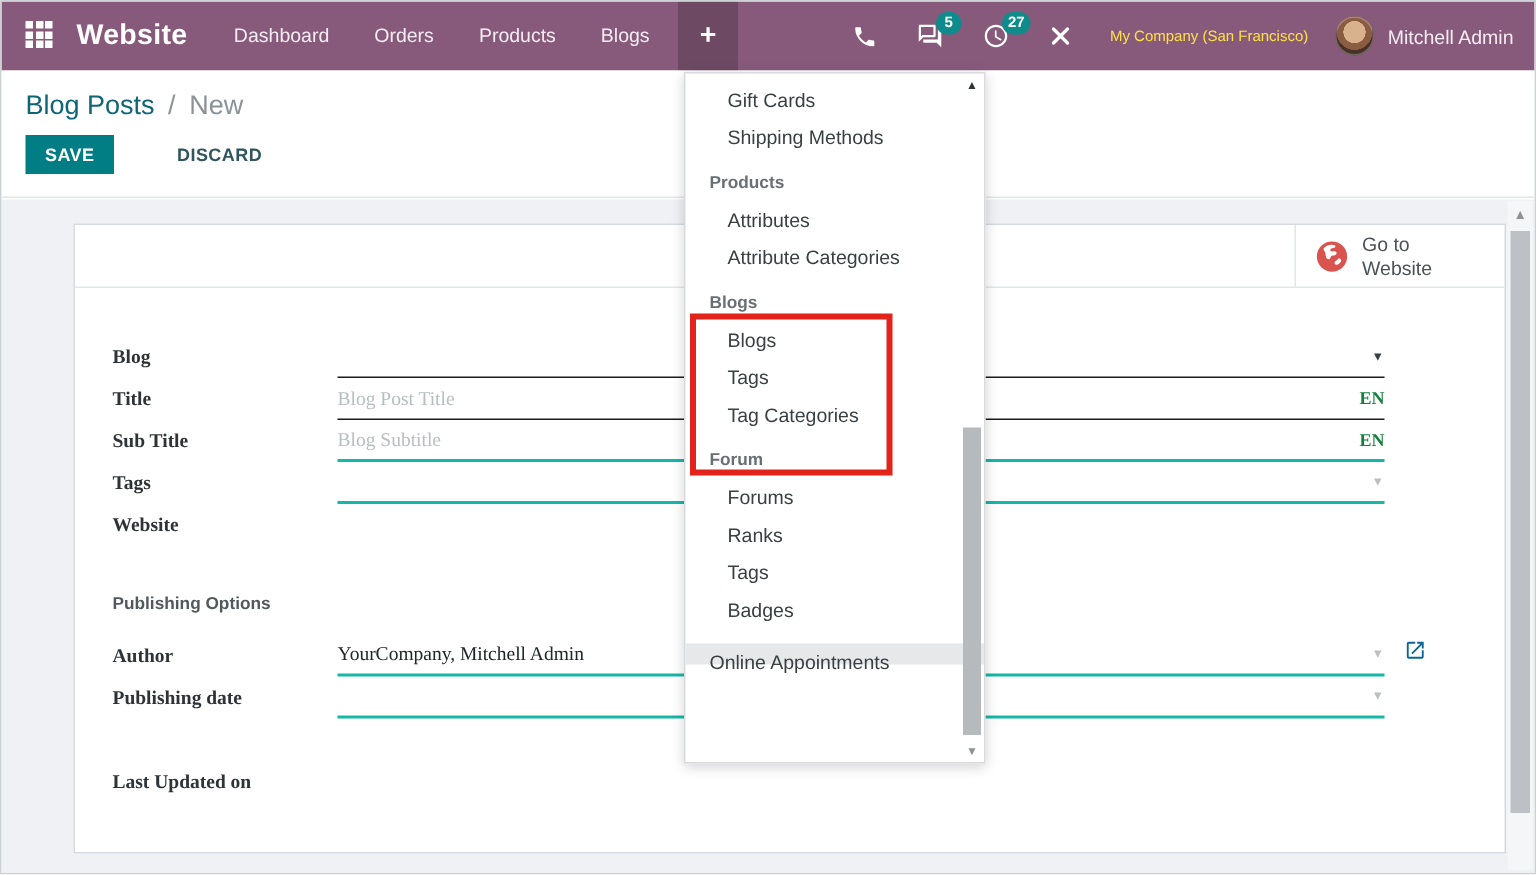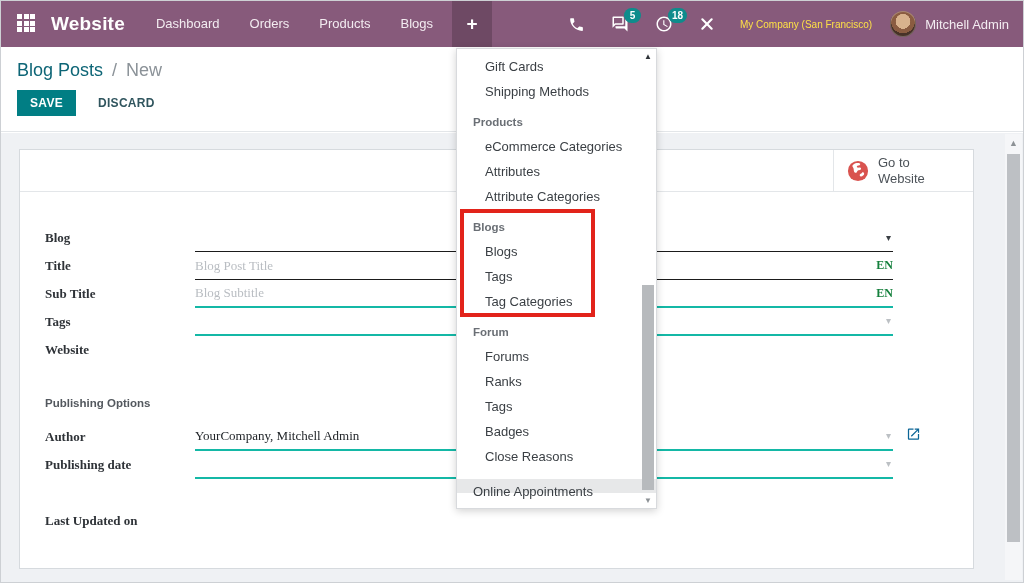--- a/index.html
+++ b/index.html
@@ -30,29 +30,29 @@
             box-shadow:inset 0 0 0 1px rgba(255,255,255,.25); }
   .username { font-size:13px; color:#f3ecf1; margin:0 14px 0 9px; cursor:pointer; }
 
   
   .control-panel { position:absolute; left:0; top:46px; width:100%; height:85px; background:#fff;
                    border-bottom:1px solid #e3e6e9; }
   .breadcrumb { padding:13px 0 0 16px; font-size:18px; }
   .bc-link { color:#0d6576; cursor:pointer; }
   .bc-sep { color:#8b9298; padding:0 4px; }
   .bc-current { color:#8b9298; }
-  .cp-buttons { margin:9px 0 0 16px; display:flex; align-items:flex-end; }
+  .cp-buttons { margin:9px 0 0 16px; display:flex; align-items:flex-end;gap:20px; }
   .btn-save { background:#017E84; color:#fff; border:none; font-family:inherit; font-size:12px; font-weight:bold;
               letter-spacing:.3px; padding:6px 13px; cursor:pointer; }
   .btn-discard { background:none; border:none; font-family:inherit; font-size:12px; font-weight:bold;
                  letter-spacing:.3px; color:#30555e; margin-left:14px; padding:6px 8px; cursor:pointer; }
 
   
   .content { position:absolute; left:0; top:132px; width:100%; bottom:0; background:#eff1f4; }
-  .sheet { position:absolute; left:18px; top:16px; width:955px; height:420px; background:#fff;
+  .sheet { position:absolute; left:48px; top:16px; width:955px; height:420px; background:#fff;
            border:1px solid #d6dade; }
   .sheet-header { position:relative; height:42px; border-bottom:1px solid #e3e6e9; }
   .goto-btn { position:absolute; right:0; top:0; width:140px; height:42px; border-left:1px solid #e3e6e9;
               display:flex; align-items:center; gap:9px; padding-left:13px; cursor:pointer; }
   .globe { width:22px; height:22px; flex:0 0 auto; }
   .goto-label { font-size:13px; color:#4c5258; width:62px; line-height:1.2; }
 
   
   .o-row { position:absolute; left:25px; right:80px; height:28px; display:flex; align-items:center;font-family:Liberation Serif, serif; }
   .o-label { width:150px; font-size:13px; font-weight:bold; color:#2f3338; flex:0 0 auto; }
@@ -125,21 +125,21 @@
       <div class="tray-btn">
         <svg width="18" height="18" viewBox="0 0 24 24" fill="#ffffff">
             <path d="M15 4v7H5.17L4 12.17V4h11m1-2H3c-.55 0-1 .45-1 1v14l4-4h10c.55 0 1-.45 1-1V3c0-.55-.45-1-1-1zm5 4h-2v9H6v2c0 .55.45 1 1 1h11l4 4V7c0-.55-.45-1-1-1z"></path>
           </svg>
         <span class="badge">5</span>
       </div>
       <div class="tray-btn">
         <svg width="18" height="18" viewBox="0 0 24 24" fill="#ffffff">
             <path d="M11.99 2C6.47 2 2 6.48 2 12s4.47 10 9.99 10C17.52 22 22 17.52 22 12S17.52 2 11.99 2zM12 20c-4.42 0-8-3.58-8-8s3.58-8 8-8 8 3.58 8 8-3.58 8-8 8zm.5-13H11v6l5.25 3.15.75-1.23-4.5-2.67z"></path>
           </svg>
-        <span class="badge">18</span>
+        <span class="badge">27</span>
       </div>
       <div class="tray-btn">
         <svg width="16" height="16" viewBox="0 0 24 24">
             <path d="M5 5 L19 19 M19 5 L5 19" stroke="#ffffff" stroke-width="3.2" stroke-linecap="round" fill="none"></path>
           </svg>
       </div>
       <div class="company">My Company (San Francisco)</div>
       <div class="avatar"></div>
       <div class="username">Mitchell Admin</div>
     </div>
@@ -234,33 +234,31 @@
         <div class="o-field"></div>
       </div>
 
     </div>
   </div>
 
   <div class="dropdown">
     <div class="dd-item">Gift Cards</div>
     <div class="dd-item">Shipping Methods</div>
     <div class="dd-header">Products</div>
-    <div class="dd-item">eCommerce Categories</div>
     <div class="dd-item">Attributes</div>
     <div class="dd-item">Attribute Categories</div>
     <div class="dd-header">Blogs</div>
     <div class="dd-item">Blogs</div>
     <div class="dd-item">Tags</div>
     <div class="dd-item">Tag Categories</div>
     <div class="dd-header">Forum</div>
     <div class="dd-item">Forums</div>
     <div class="dd-item">Ranks</div>
     <div class="dd-item">Tags</div>
     <div class="dd-item">Badges</div>
-    <div class="dd-item">Close Reasons</div>
     <div class="dd-item-hl">Online Appointments</div>
 
     <div class="dd-scrollbar">
       <div class="dd-arrow-up">▲</div>
       <div class="dd-thumb"></div>
       <div class="dd-arrow-down">▼</div>
     </div>
   </div>
 
   <div class="red-box"></div>

